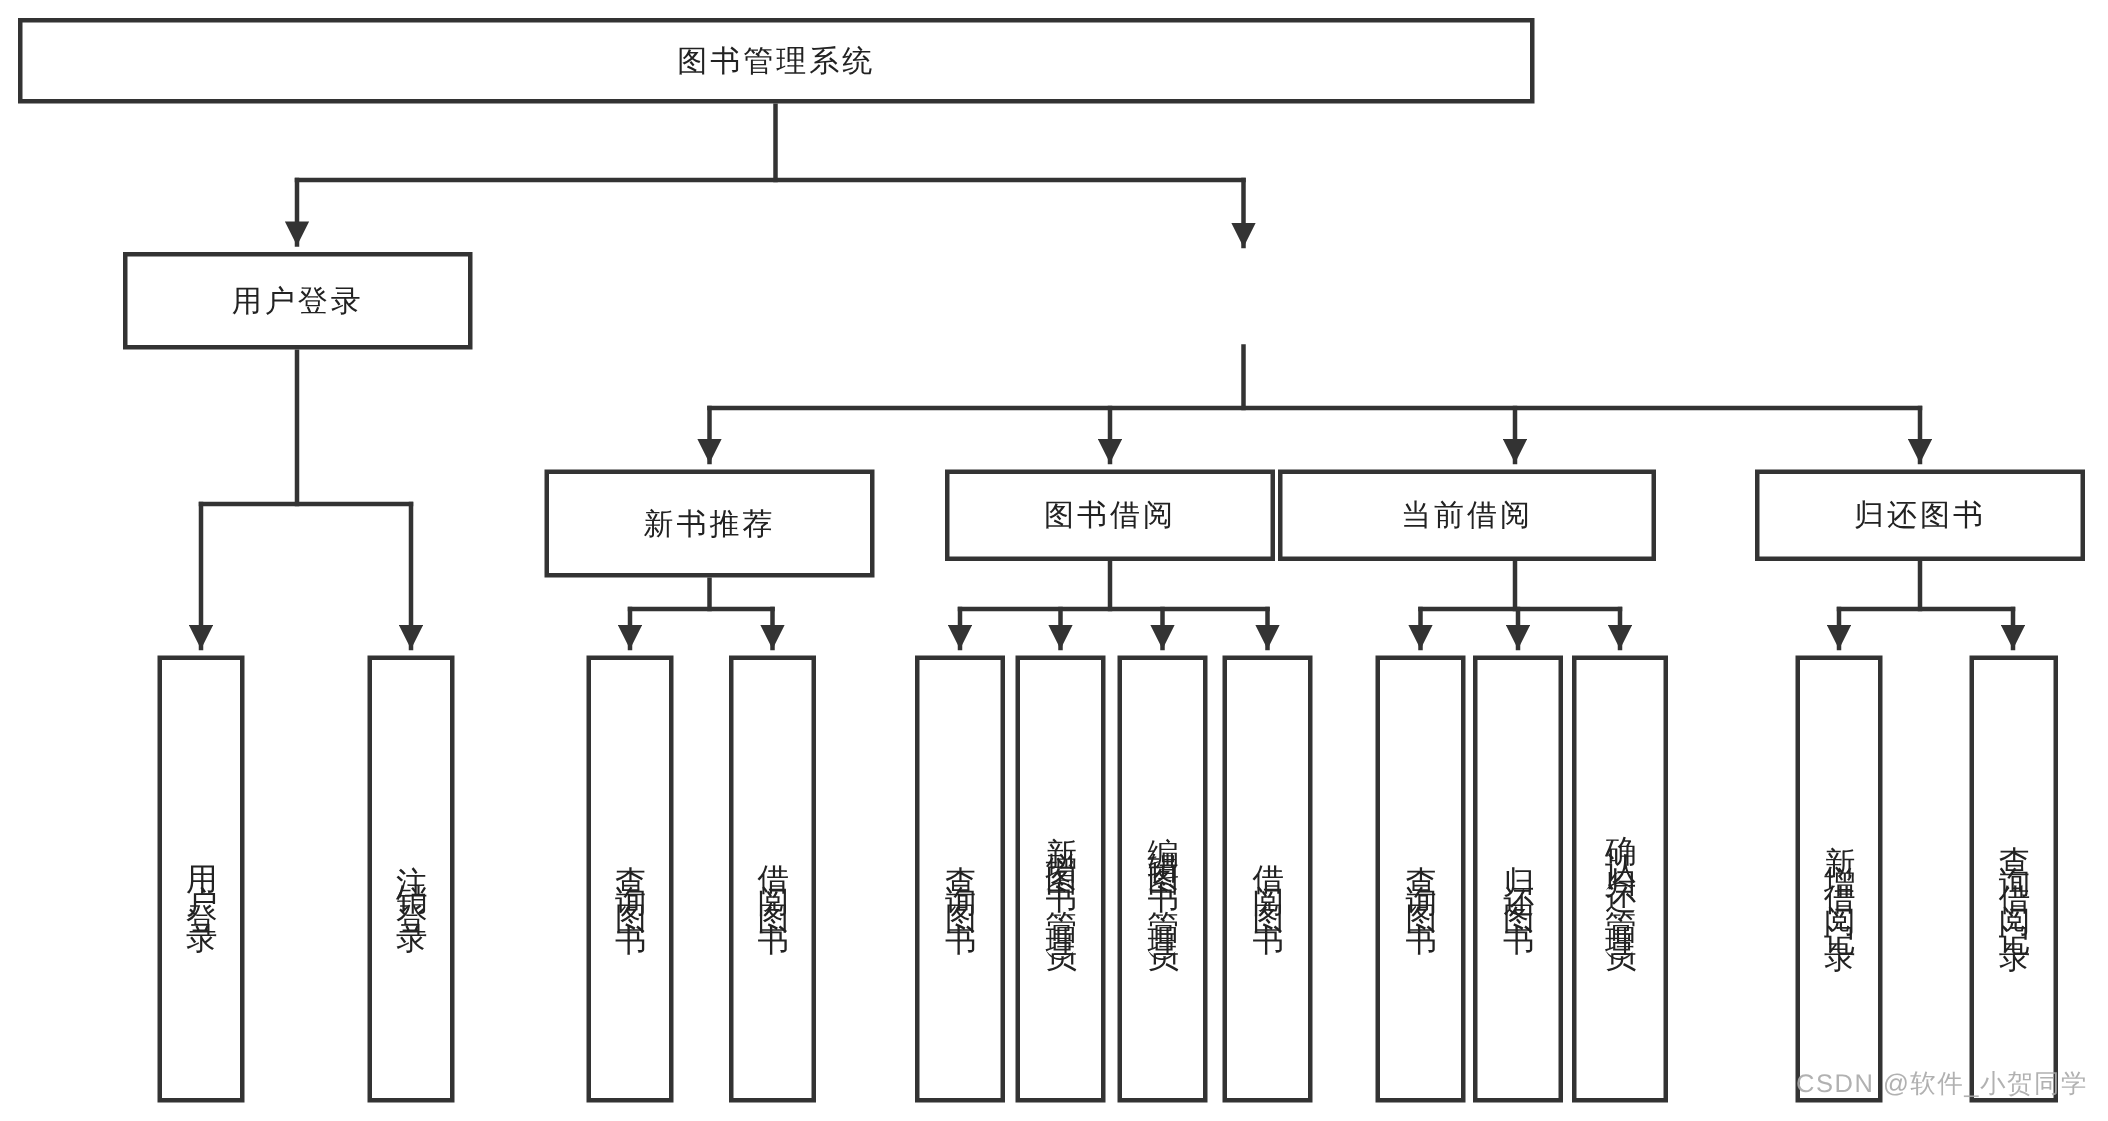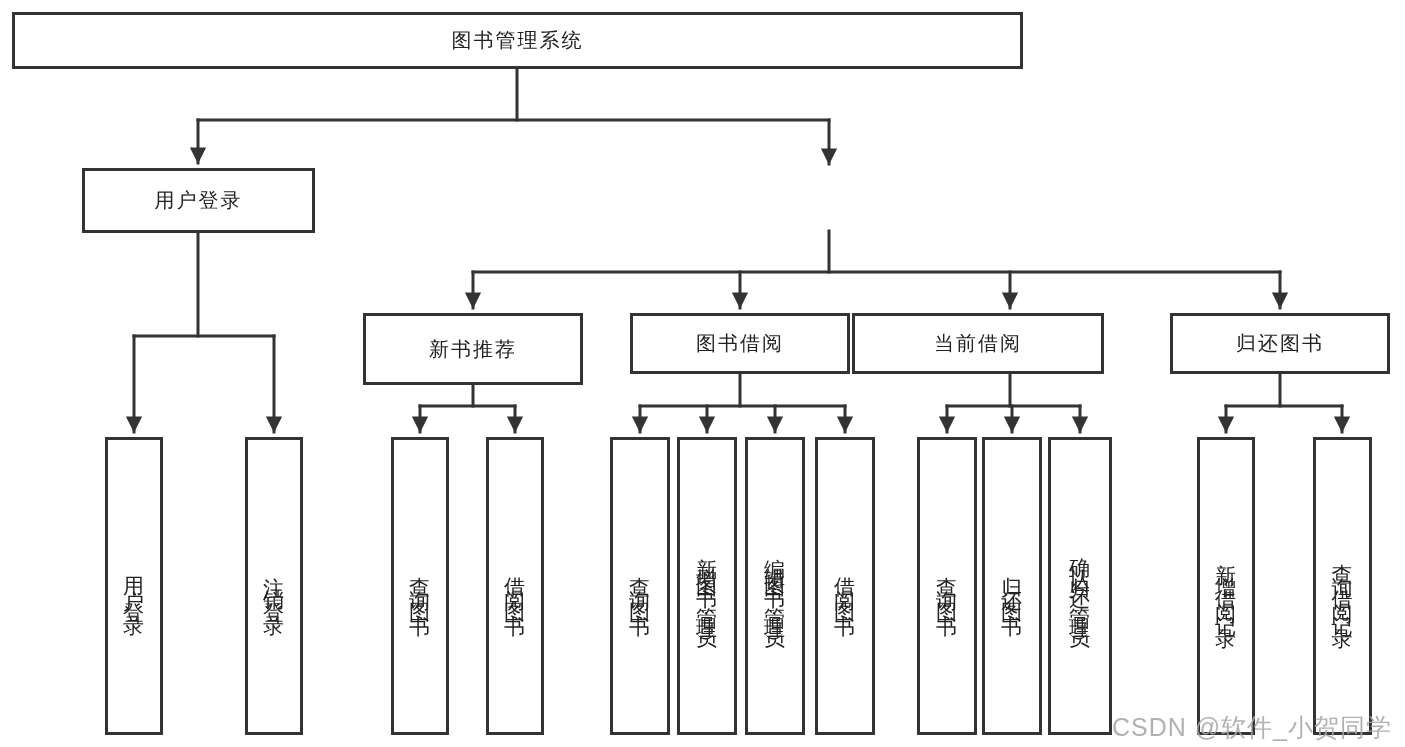--- a/index.html
+++ b/index.html
@@ -17,21 +17,21 @@
   }
   .hbox{font-size:20px;letter-spacing:2px;}
   .leaf{top:437px;height:298px;}
   .vtext{
     writing-mode:vertical-rl;text-orientation:mixed;
     font-size:21px;letter-spacing:13px;line-height:1;display:block;
   }
   .vtext.long{letter-spacing:10px;}
   .watermark{
     position:absolute;top:711px;right:13px;z-index:3;
-    font-size:25px;letter-spacing:1px;color:rgba(168,168,168,0.9);
+    font-size:17px;letter-spacing:1px;color:rgba(168,168,168,0.9);
     white-space:nowrap;
   }
 </style>
 </head>
 <body>
 
 <div class="stage">
 
   <svg class="connectors" width="1405" height="747" viewBox="0 0 1405 747">
     <defs>

